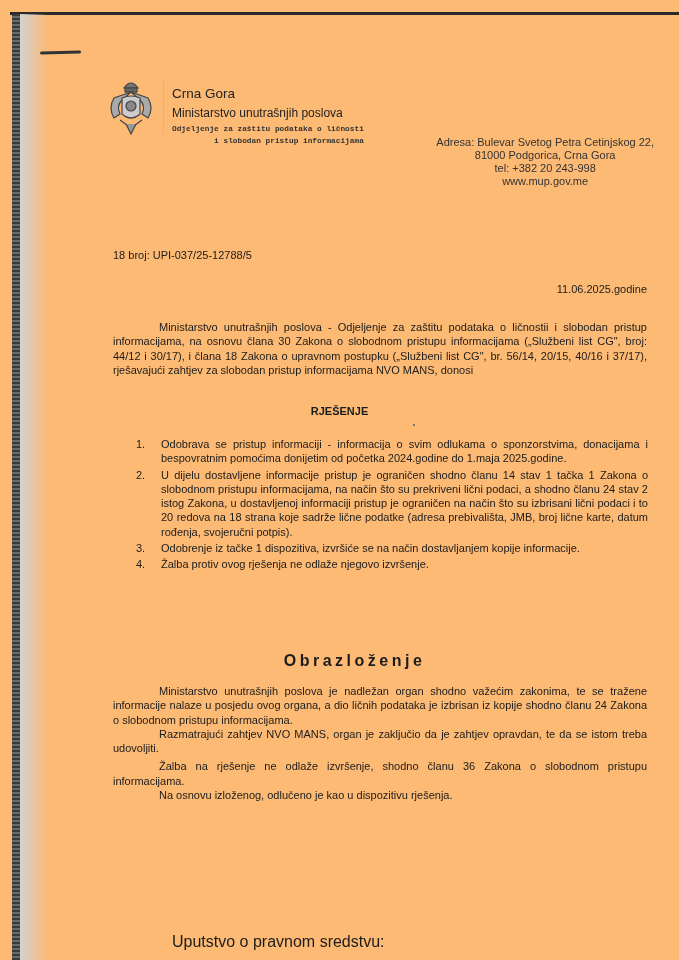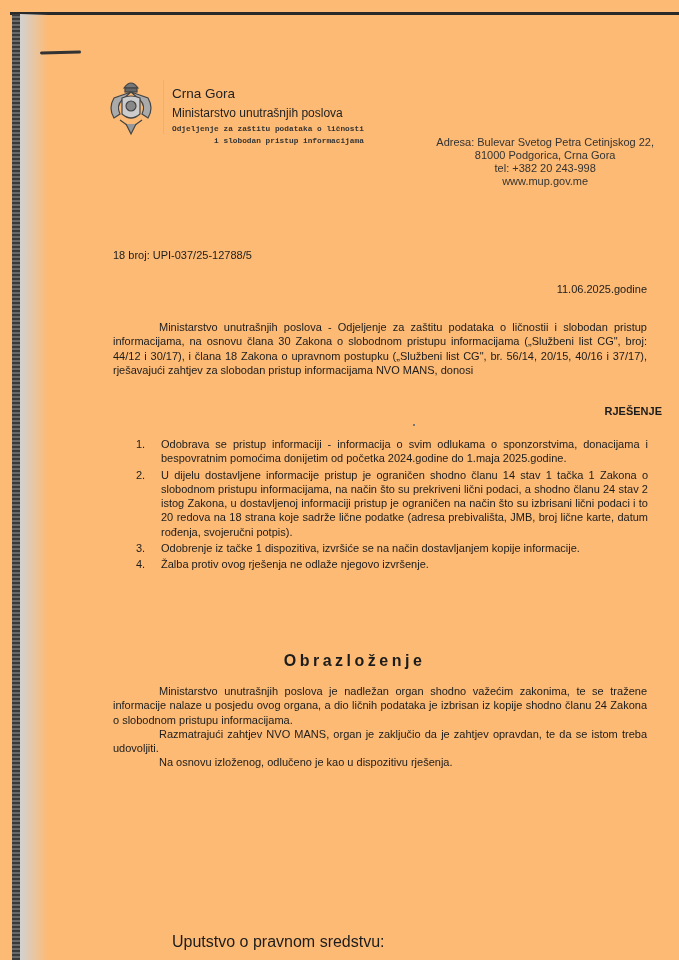--- a/index.html
+++ b/index.html
@@ -28,21 +28,21 @@
   .brand-dept { font-family: Liberation Mono, monospace; font-weight: bold; font-size: 7.8px; color: #333; line-height: 10px; margin-top: 2px; text-align: right; }
 
   .address { position: absolute; right: 25px; top: 136px; text-align: center; font-size: 11px; line-height: 13px; color: #333; }
 
   .ref { position: absolute; left: 113px; top: 249px; font-size: 11px; }
   .date { position: absolute; right: 32px; top: 283px; font-size: 11px; }
 
   .body-text { position: absolute; left: 113px; width: 534px; font-size: 11px; line-height: 14.3px; text-align: justify; }
   .intro { top: 320px; }
   .indent { text-indent: 46px; }
-  .heading-1 { position: absolute; left: 0; right: 17px; top: 405px; text-align: right; font-weight: bold; font-size: 11px; }
+  .heading-1 { position: absolute; left: 0; right: 0; top: 405px; text-align: center; font-weight: bold; font-size: 11px; }
   .dot-mark { position: absolute; left: 413px; top: 424px; width: 2px; height: 2px; background: #777; }
 
   .decision-list { position: absolute; left: 136px; width: 512px; top: 437px; margin: 0; padding: 0; list-style: none; font-size: 11px; line-height: 14.3px; }
   .decision-list li { position: relative; padding-left: 25px; text-align: justify; margin-bottom: 2px; }
   .decision-list .num { position: absolute; left: 0; top: 0; }
 
   .heading-2 { position: absolute; left: 0; right: 0; top: 652px; text-align: center; font-weight: bold; font-size: 16px; letter-spacing: 3.5px; padding-left: 30px; }
   .reasoning { top: 684px; }
   .reasoning p { margin: 0; }
   .reasoning p.spaced { margin-top: 4px; }
@@ -100,17 +100,18 @@
     <li><span class="num">2.</span><span>U dijelu dostavljene informacije pristup je ograničen shodno članu 14 stav 1 tačka 1 Zakona o slobodnom pristupu informacijama, na način što su prekriveni lični podaci, a shodno članu 24 stav 2 istog Zakona, u dostavljenoj informaciji pristup je ograničen na način što su izbrisani lični podaci i to 20 redova na 18 strana koje sadrže lične podatke (adresa prebivališta, JMB, broj lične karte, datum rođenja, svojeručni potpis).</span></li>
     <li><span class="num">3.</span><span>Odobrenje iz tačke 1 dispozitiva, izvršiće se na način dostavljanjem kopije informacije.</span></li>
     <li><span class="num">4.</span><span>Žalba protiv ovog rješenja ne odlaže njegovo izvršenje.</span></li>
   </ol>
 
   <div class="heading-2">Obrazloženje</div>
 
   <div class="body-text reasoning">
     <p class="indent">Ministarstvo unutrašnjih poslova je nadležan organ shodno važećim zakonima, te se tražene informacije nalaze u posjedu ovog organa, a dio ličnih podataka je izbrisan iz kopije shodno članu 24 Zakona o slobodnom pristupu informacijama.</p>
     <p class="indent">Razmatrajući zahtjev NVO MANS, organ je zaključio da je zahtjev opravdan, te da  se istom treba udovoljiti.</p>
+    <p class="indent spaced">Žalba na rješenje ne odlaže izvršenje, shodno članu 36 Zakona o slobodnom pristupu informacijama.</p>
     <p class="indent">Na osnovu izloženog, odlučeno je kao u dispozitivu rješenja.</p>
   </div>
 
   <div class="legal-remedy">Uputstvo o pravnom sredstvu:</div>
 </div>
 
 </body></html>

